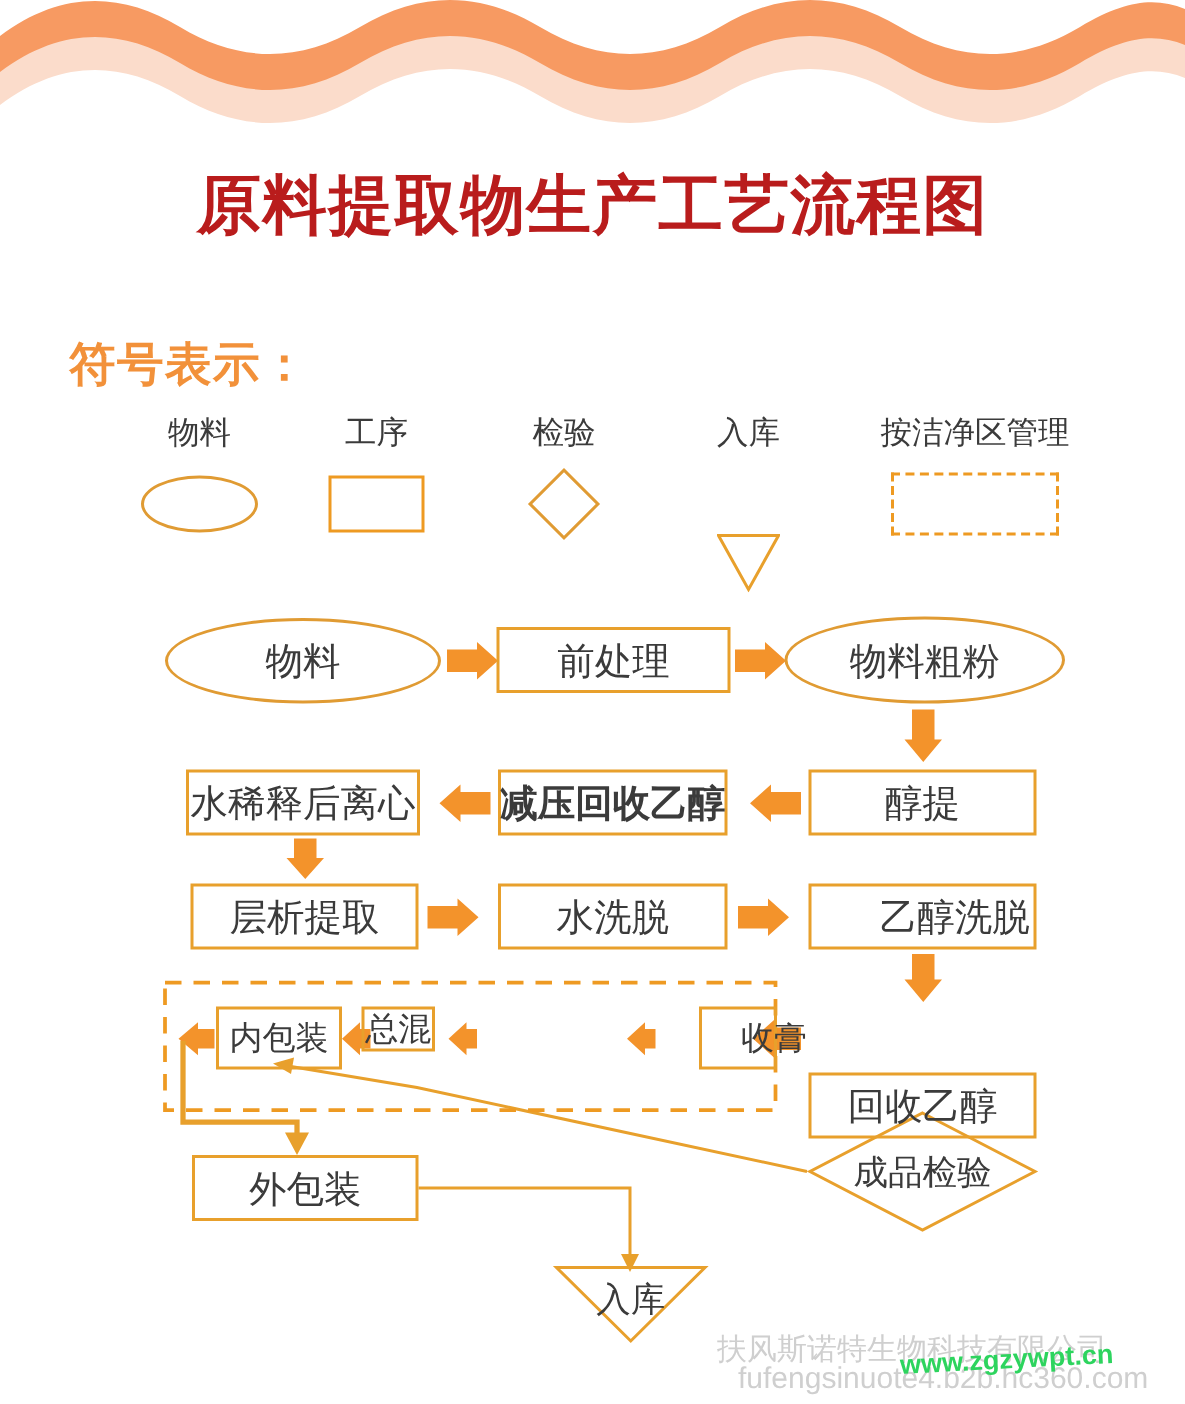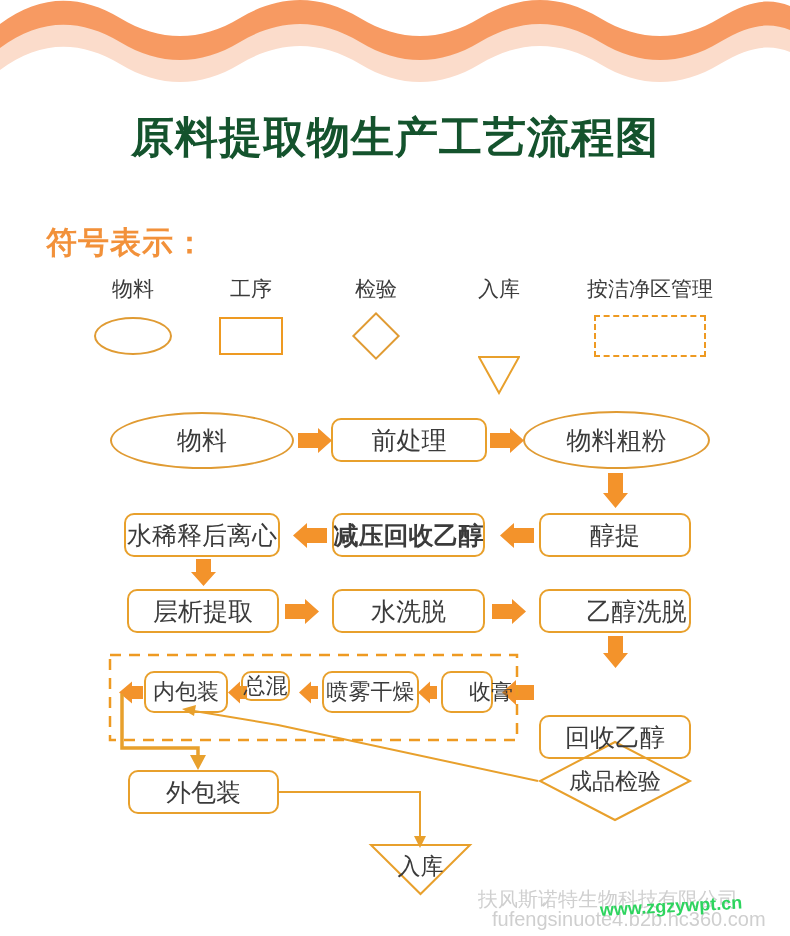--- a/index.html
+++ b/index.html
@@ -13,21 +13,21 @@
   #stage{position:relative;width:790px;height:936px;}
 
   
   .wave-wrap{position:absolute;left:0;top:0;width:790px;height:90px;}
   .wave-wrap svg{display:block;}
 
   
   .title{
     position:absolute;left:0;top:116px;width:790px;
     text-align:center;
-    color:#14532d;
+    color:#b91c1c;
     font-size:43px;
     font-weight:bold;
     letter-spacing:1px;
     line-height:1;
     white-space:nowrap;
   }
 
   
   .legend-title{
     position:absolute;left:46px;top:222px;
@@ -65,21 +65,20 @@
 
   
   .flow{position:absolute;left:0;top:0;width:790px;height:936px;}
   .node{
     position:absolute;
     display:flex;align-items:center;justify-content:center;
     color:#3B3B3B;
     box-sizing:border-box;
     white-space:nowrap;
     background:transparent;
-    border-radius:10px;
   }
   .n-rect{border:2px solid #E8A02C;font-size:25px;}
   .n-rect.small{font-size:22px;}
   .n-ellipse{border:2px solid #E09B33;border-radius:50%;font-size:25px;}
   .n-diamond-label{font-size:23px;}
 
   .svg-layer{position:absolute;left:0;top:0;width:790px;height:936px;pointer-events:none;}
 
   
   .wm{position:absolute;color:#CFCFCF;font-size:20px;white-space:nowrap;}
@@ -247,23 +246,22 @@
     <div class="node n-rect" style="left:124px;top:513px;width:156px;height:44px;">水稀释后离心</div>
 
     <div class="node n-rect" style="left:127px;top:589px;width:152px;height:44px;">层析提取</div>
 
     <div class="node n-rect" style="left:332px;top:589px;width:153px;height:44px;">水洗脱</div>
 
     <div class="node n-rect" style="left:539px;top:589px;width:152px;height:44px;padding-left:43px;">乙醇洗脱</div>
 
     <div class="node n-rect" style="left:539px;top:671px;width:152px;height:44px;margin-top:44px;">回收乙醇</div>
 
-    <div class="node n-rect small" style="left:441px;top:671px;width:52px;height:42px;padding-left:48px;">收膏</div>
-
-    <div class="node n-rect small" style="left:322px;top:671px;width:97px;height:42px;">喷雾干燥</div>
+    <div class="node n-rect small" style="left:466px;top:671px;width:52px;height:42px;padding-left:48px;">收膏</div>
+
 
     <div class="node n-rect small" style="left:241px;top:671px;width:49px;height:30px;">总混</div>
 
     <div class="node n-rect small" style="left:144px;top:671px;width:84px;height:42px;">内包装</div>
 
     <div class="node n-rect" style="left:128px;top:770px;width:151px;height:44px;">外包装</div>
 
     <div class="node n-diamond-label" style="left:371px;top:845px;width:99px;height:42px;">入库</div>
 
     <div class="node n-diamond-label" style="left:540px;top:760px;width:150px;height:42px;">成品检验</div>

